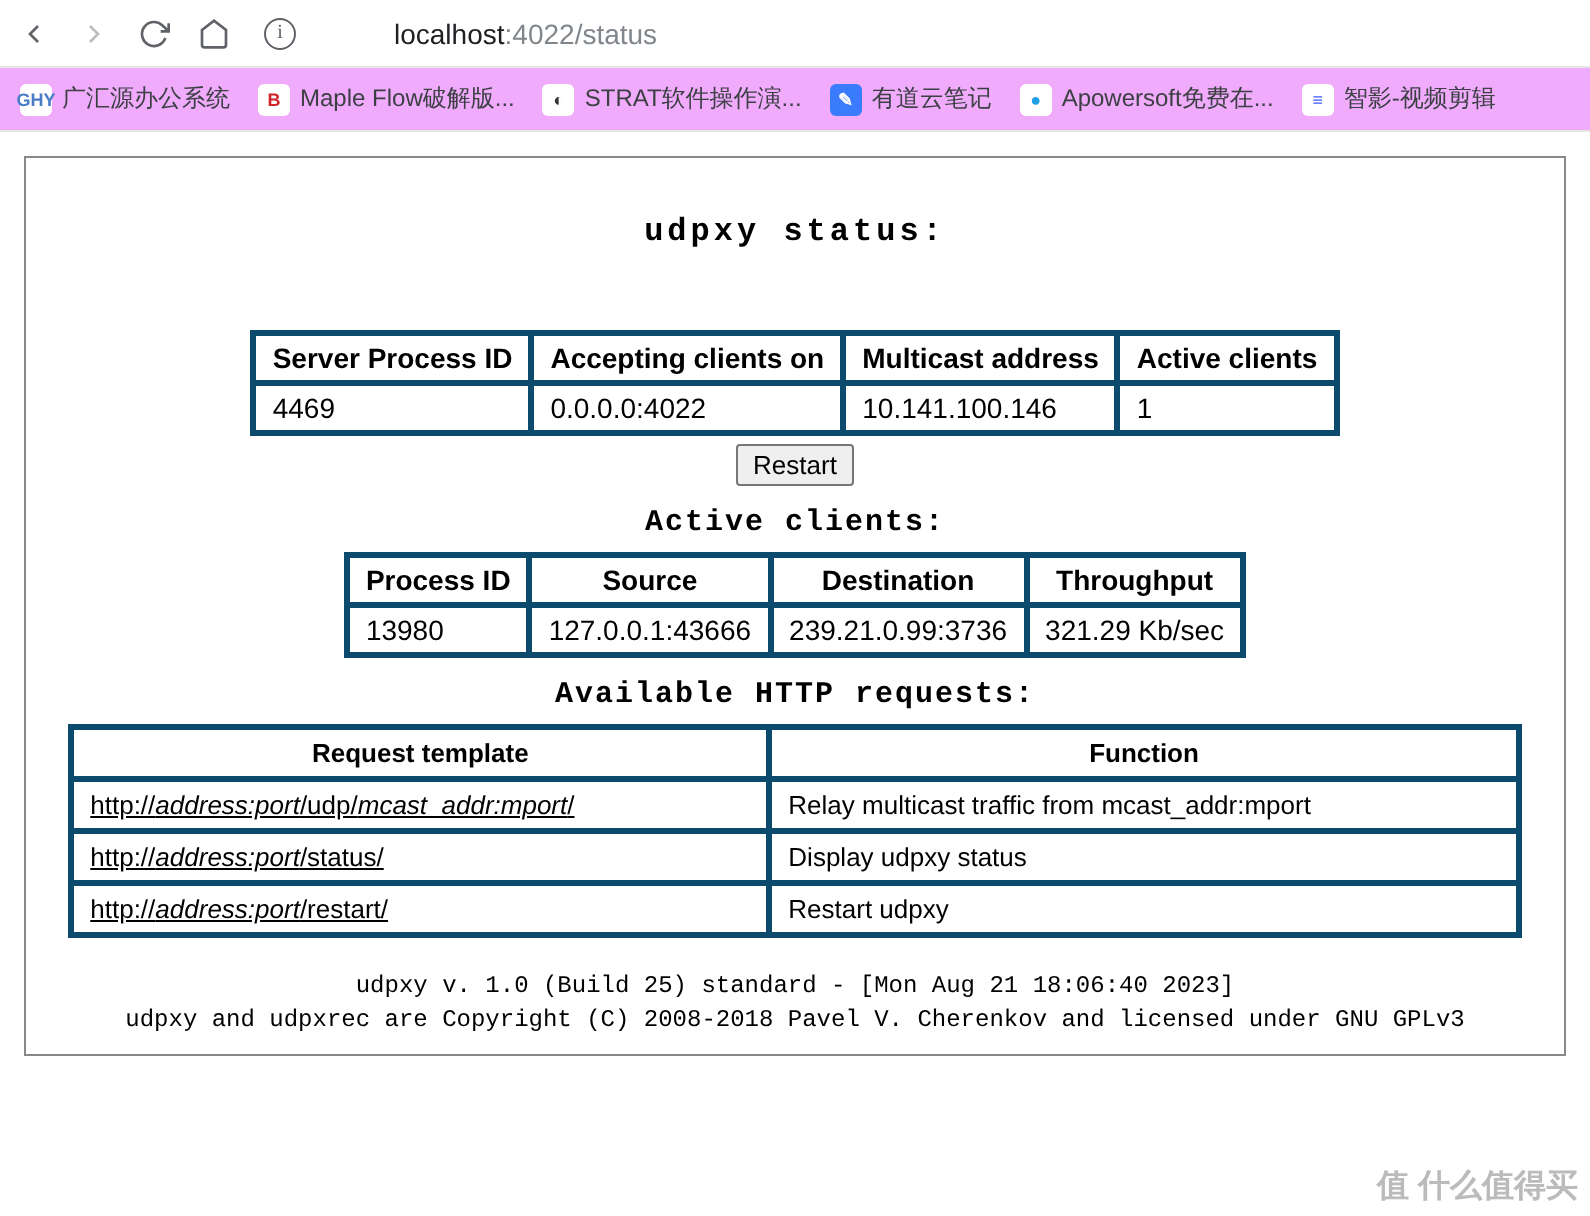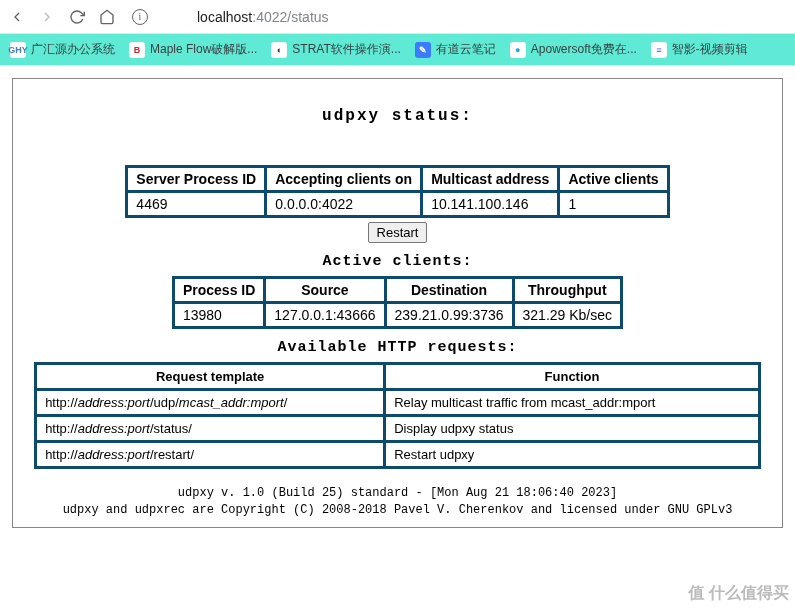--- a/index.html
+++ b/index.html
@@ -49,21 +49,21 @@
     font-family: serif;
   }
   .url-host { color: #202124; padding-left: 41px; }
   .url-path { color: #80868b; }
   .bookmarks {
     display: flex;
     align-items: center;
     gap: 14px;
     padding: 4px 10px;
     height: 32px;
-    background: #5eead4;
+    background: #f0abfc;
     border-bottom: 1px solid #e5e5e5;
     font-size: 12px;
     color: #3c4043;
   }
   .bm-item {
     display: flex; align-items: center; gap: 5px;
     cursor: pointer;
     white-space: nowrap;
   }
   .favicon {
@@ -112,21 +112,21 @@
   .section-title {
     font-family: "Courier New", monospace;
     font-weight: bold;
     font-size: 15px;
     text-align: center;
     letter-spacing: 1px;
     margin: 10px 0 6px 0;
   }
   .req-table { width: 96%; margin: 0 auto 16px auto; }
   .req-table td, .req-table th { font-size: 13px; padding: 4px 8px; }
-  .req-template { font-style: normal; }
+  .req-template { font-style: normal; text-decoration: underline; }
   .req-template em { font-style: italic; }
   .footer {
     font-family: "Courier New", monospace;
     font-size: 12px;
     text-align: center;
     color: #000;
     line-height: 1.4;
   }
   .watermark {
     position: absolute;

